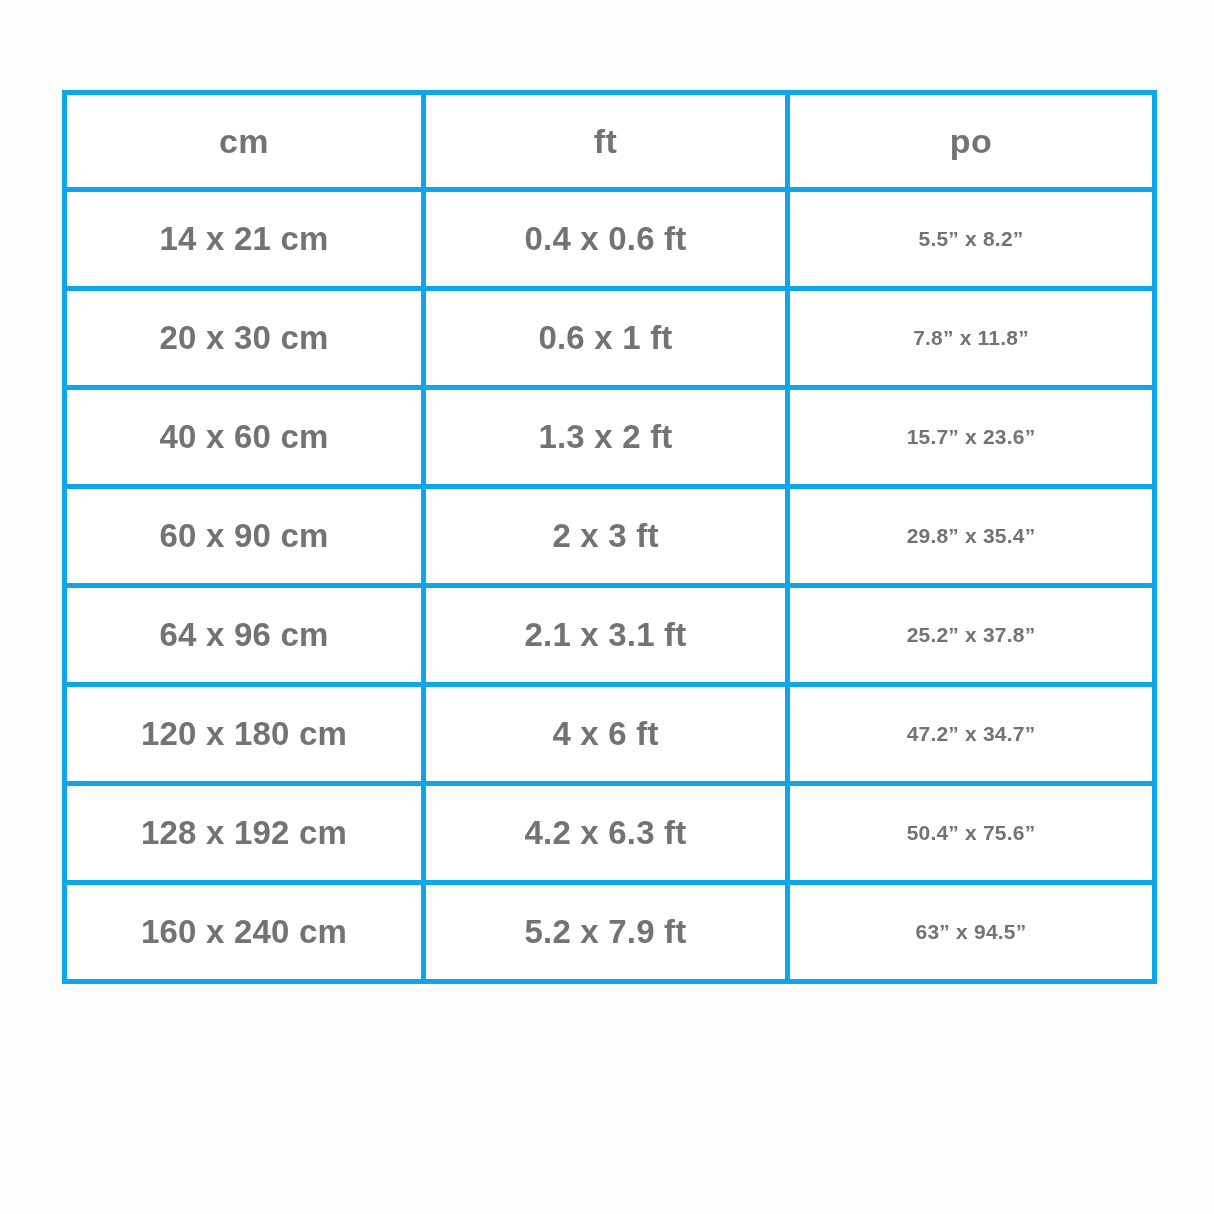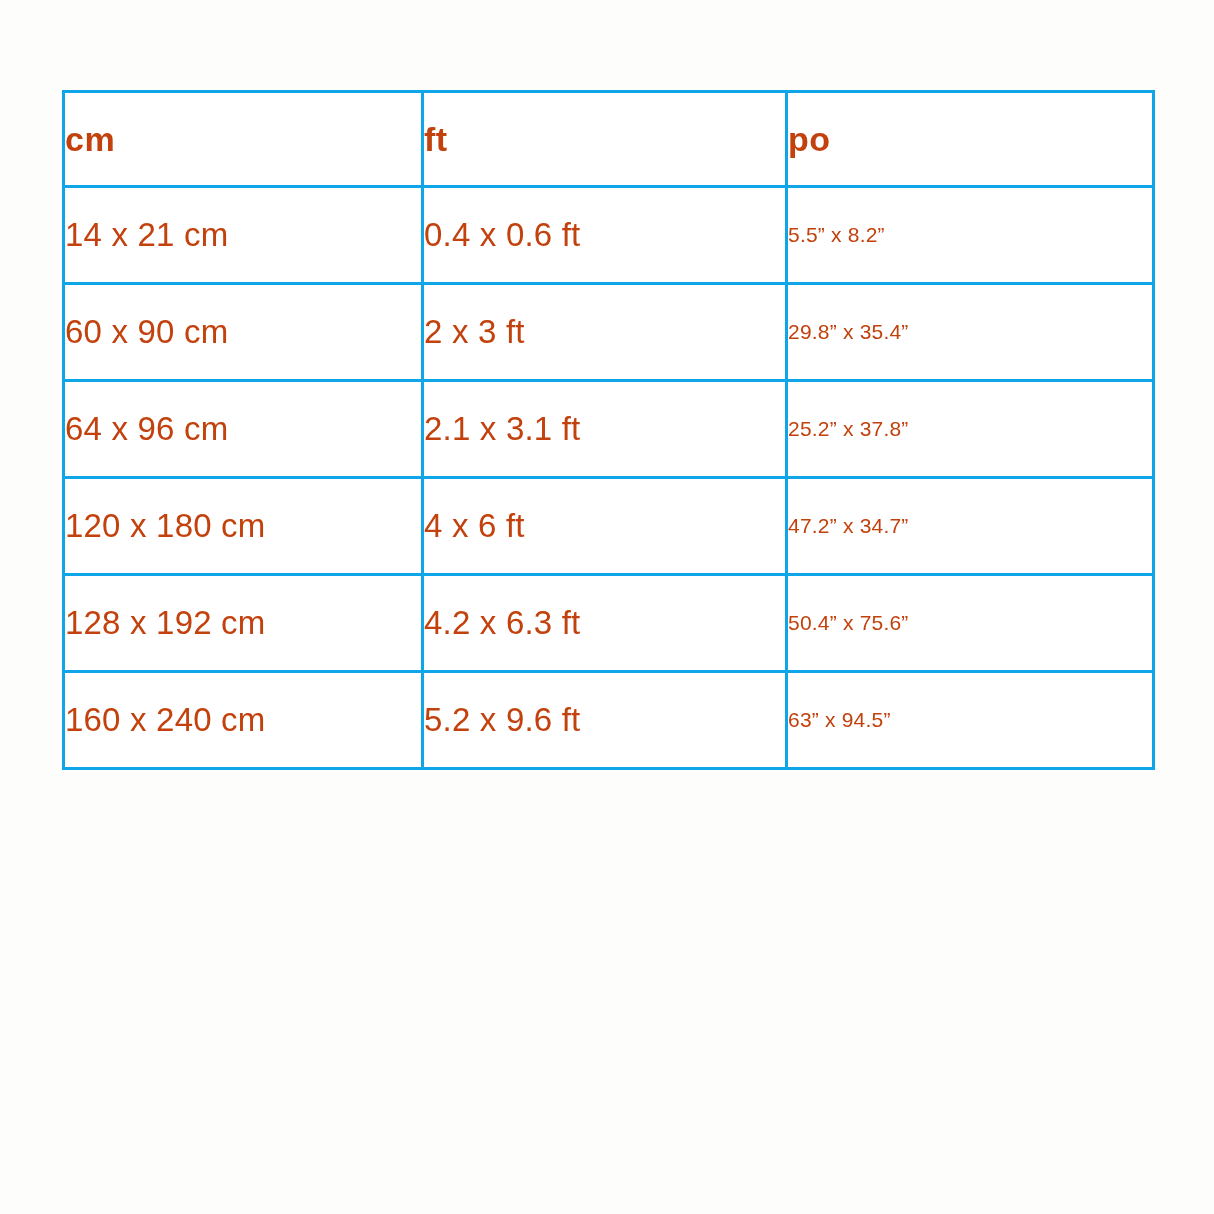--- a/index.html
+++ b/index.html
@@ -30,36 +30,36 @@
     border-collapse: collapse;
     table-layout: fixed;
     background: #ffffff;
   }
   table.size-table col.c1 { width: 359px; }
   table.size-table col.c2 { width: 364px; }
   table.size-table col.c3 { width: 367px; }
 
   table.size-table th,
   table.size-table td {
-    border: 3px solid #0ea5e9;
-    text-align: left;
+    border: 5px solid #0ea5e9;
+    text-align: center;
     vertical-align: middle;
-    color: #c2410c;
+    color: #737373;
     padding: 0;
   }
   table.size-table thead th {
     height: 92px;
     font-size: 34px;
     font-weight: bold;
     letter-spacing: 0.5px;
   }
   table.size-table tbody td {
     height: 94px;
     font-size: 33px;
-    font-weight: 400;
+    font-weight: 700;
     letter-spacing: 0.2px;
     margin-left: 38px;
   }
   table.size-table tbody td.col-cm { font-size: 33px; }
   table.size-table tbody td.col-ft { font-size: 33px; }
   table.size-table tbody td.col-po { font-size: 21px; }
 </style>
 </head>
 <body>
 
@@ -78,20 +78,30 @@
           <th>po</th>
         </tr>
       </thead>
       <tbody>
         <tr>
           <td class="col-cm">14 x 21 cm</td>
           <td class="col-ft">0.4 x 0.6 ft</td>
           <td class="col-po">5.5” x 8.2”</td>
         </tr>
         <tr>
+          <td class="col-cm">20 x 30 cm</td>
+          <td class="col-ft">0.6 x 1 ft</td>
+          <td class="col-po">7.8” x 11.8”</td>
+        </tr>
+        <tr>
+          <td class="col-cm">40 x 60 cm</td>
+          <td class="col-ft">1.3 x 2 ft</td>
+          <td class="col-po">15.7” x 23.6”</td>
+        </tr>
+        <tr>
           <td class="col-cm">60 x 90 cm</td>
           <td class="col-ft">2 x 3 ft</td>
           <td class="col-po">29.8” x 35.4”</td>
         </tr>
         <tr>
           <td class="col-cm">64 x 96 cm</td>
           <td class="col-ft">2.1 x 3.1 ft</td>
           <td class="col-po">25.2” x 37.8”</td>
         </tr>
         <tr>
@@ -99,19 +109,19 @@
           <td class="col-ft">4 x 6 ft</td>
           <td class="col-po">47.2” x 34.7”</td>
         </tr>
         <tr>
           <td class="col-cm">128 x 192 cm</td>
           <td class="col-ft">4.2 x 6.3 ft</td>
           <td class="col-po">50.4” x 75.6”</td>
         </tr>
         <tr>
           <td class="col-cm">160 x 240 cm</td>
-          <td class="col-ft">5.2 x 9.6 ft</td>
+          <td class="col-ft">5.2 x 7.9 ft</td>
           <td class="col-po">63” x 94.5”</td>
         </tr>
       </tbody>
     </table>
   </div>
 </div>
 
 </body></html>

